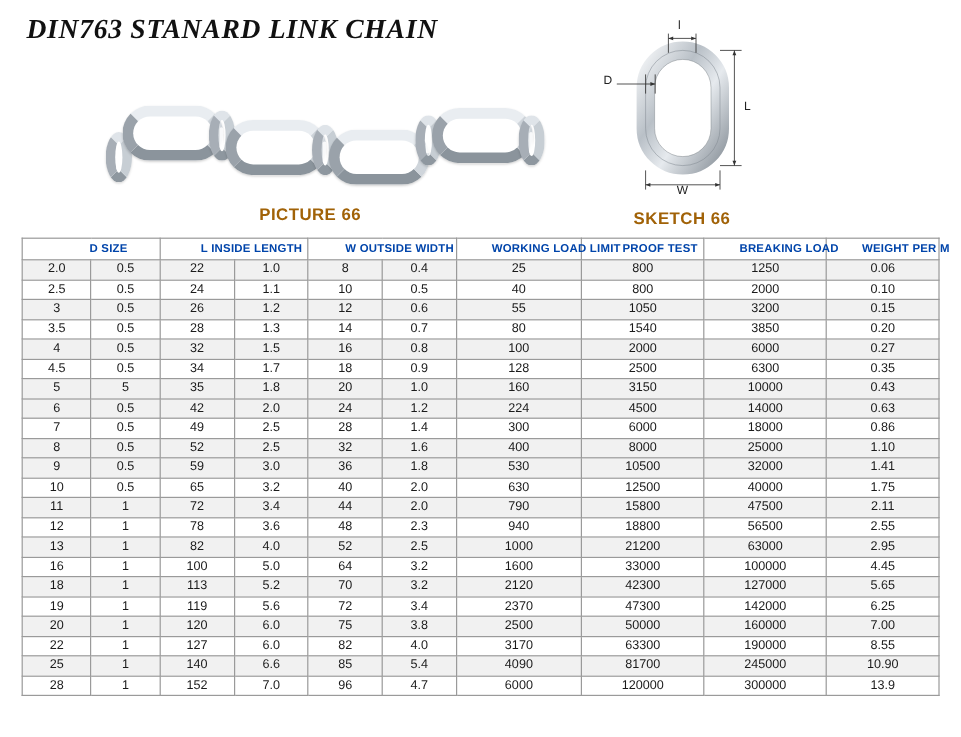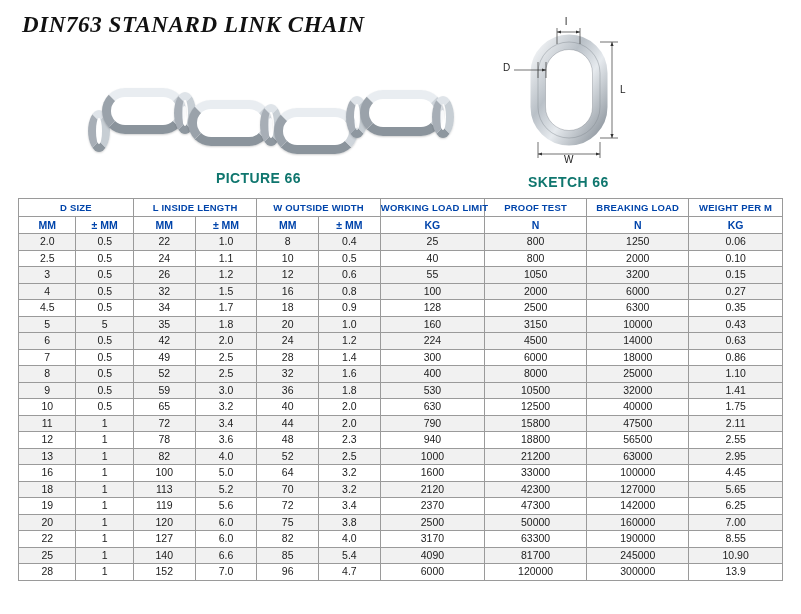--- a/index.html
+++ b/index.html
@@ -30,21 +30,21 @@
     font-size: 23px;
     letter-spacing: 0.6px;
     color: #111111;
     white-space: nowrap;
   }
   
   .caption {
     position: absolute;
     font-weight: bold;
     font-size: 14px;
-    color: #0f766e;
+    color: #a16207;
     letter-spacing: 0.4px;
     white-space: nowrap;
   }
   .caption.pic {
     left: 216px;
     top: 170px;
   }
   .caption.sketch {
     left: 528px;
     top: 174px;
@@ -128,20 +128,21 @@
     white-space: nowrap;
   }
   table.spec thead th.group {
     background: #ffffff;
     font-weight: bold;
     font-size: 10.5px;
     color: #0044aa;
     letter-spacing: 0.2px;
     height: 16px;
     line-height: 16px;
+    padding-left: 29px;
   }
   table.spec thead th.unit {
     background: #ffffff;
     font-weight: bold;
     font-size: 10.5px;
     color: #0044aa;
     height: 16px;
     line-height: 16px;
   }
   table.spec tbody td {
@@ -254,32 +255,20 @@
     <thead>
       <tr>
         <th class="group" colspan="2"><span class="cap-grp">D SIZE</span></th>
         <th class="group" colspan="2"><span class="cap-grp">L INSIDE LENGTH</span></th>
         <th class="group" colspan="2"><span class="cap-grp">W OUTSIDE WIDTH</span></th>
         <th class="group"><span class="cap-grp">WORKING LOAD LIMIT</span></th>
         <th class="group"><span class="cap-grp">PROOF TEST</span></th>
         <th class="group"><span class="cap-grp">BREAKING LOAD</span></th>
         <th class="group"><span class="cap-grp">WEIGHT PER M</span></th>
       </tr>
-      <tr>
-        <th class="unit">MM</th>
-        <th class="unit">± MM</th>
-        <th class="unit">MM</th>
-        <th class="unit">± MM</th>
-        <th class="unit">MM</th>
-        <th class="unit">± MM</th>
-        <th class="unit">KG</th>
-        <th class="unit">N</th>
-        <th class="unit">N</th>
-        <th class="unit">KG</th>
-      </tr>
     </thead>
     <tbody id="table-body">
         <tr>
           <td>2.0</td>
           <td>0.5</td>
           <td>22</td>
           <td>1.0</td>
           <td>8</td>
           <td>0.4</td>
           <td>25</td>
@@ -303,20 +292,32 @@
           <td>3</td>
           <td>0.5</td>
           <td>26</td>
           <td>1.2</td>
           <td>12</td>
           <td>0.6</td>
           <td>55</td>
           <td>1050</td>
           <td>3200</td>
           <td>0.15</td>
+        </tr>
+        <tr class="alt">
+          <td>3.5</td>
+          <td>0.5</td>
+          <td>28</td>
+          <td>1.3</td>
+          <td>14</td>
+          <td>0.7</td>
+          <td>80</td>
+          <td>1540</td>
+          <td>3850</td>
+          <td>0.20</td>
         </tr>
         <tr>
           <td>4</td>
           <td>0.5</td>
           <td>32</td>
           <td>1.5</td>
           <td>16</td>
           <td>0.8</td>
           <td>100</td>
           <td>2000</td>

